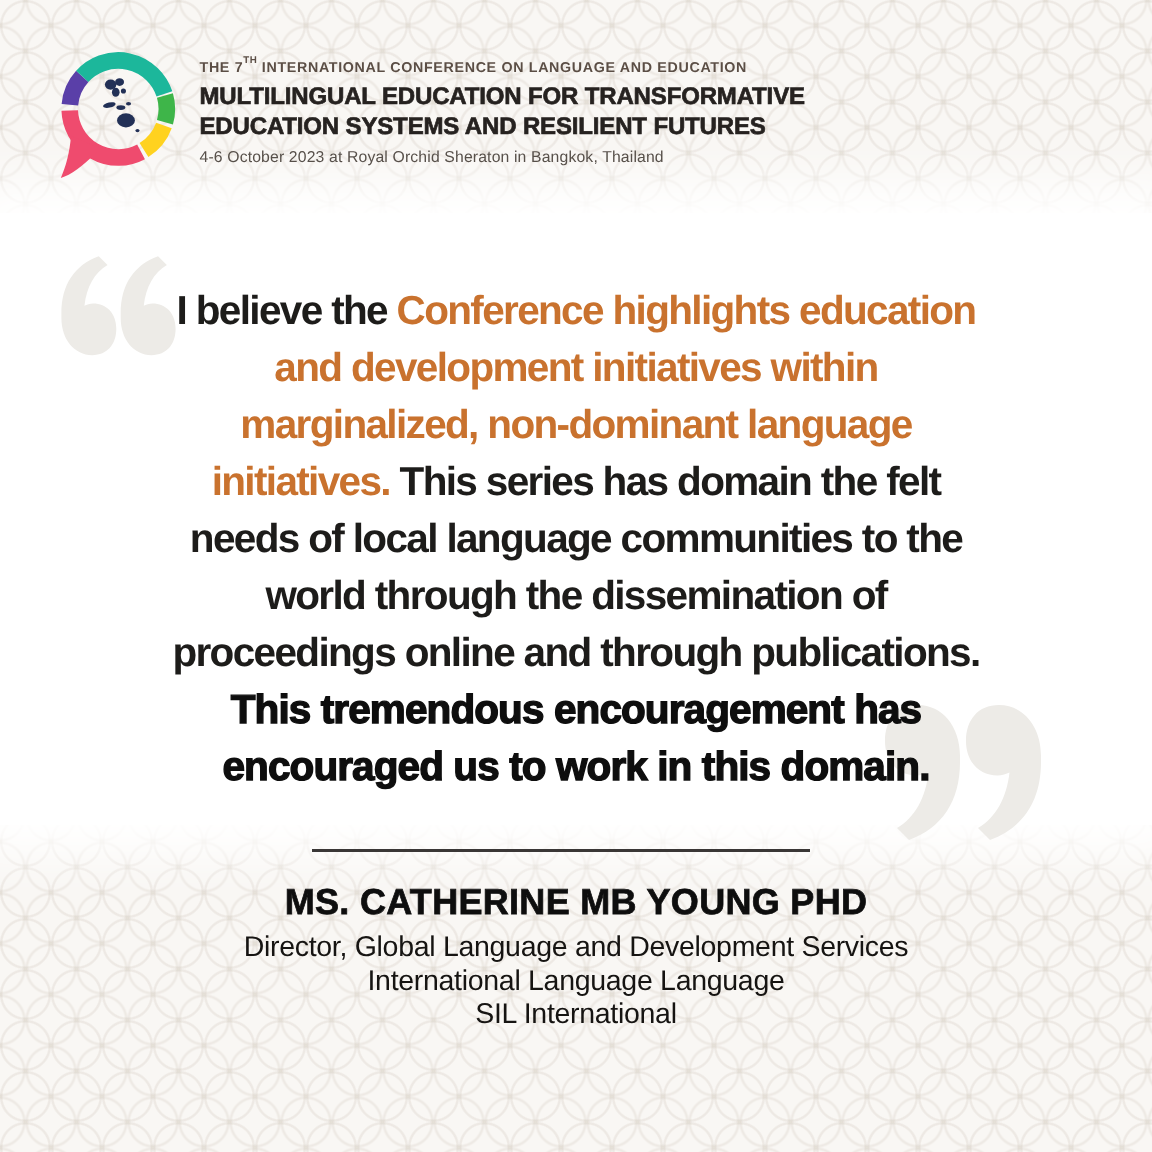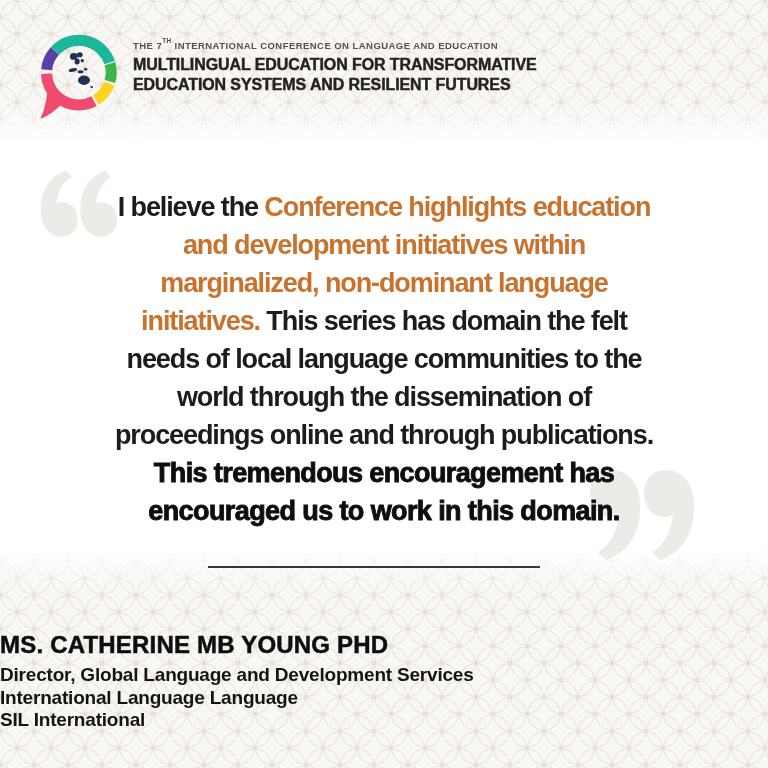--- a/index.html
+++ b/index.html
@@ -24,24 +24,24 @@
     color:var(--title,#262220);-webkit-text-stroke:0.45px var(--title,#262220);white-space:nowrap;}
   .date{margin-top:5px;font-size:10.5px;letter-spacing:0.1px;color:var(--date,#57504a);white-space:nowrap;}
   .quote{position:absolute;left:0;top:188px;width:768px;text-align:center;z-index:4;
     font-size:27px;line-height:38px;font-weight:700;letter-spacing:-1.1px;}
   .quote-line{white-space:nowrap;}
   .seg-dark{color:var(--ink,#1d1c1a);}
   .seg-orange{color:var(--orange,#C9722E);text-align:right;}
   .seg-heavy{color:var(--heavy,#0e0e0e);-webkit-text-stroke:0.9px var(--heavy,#0e0e0e);letter-spacing:-0.6px;}
   .divider{position:absolute;left:208px;top:566px;width:332px;height:0;
     border-top:2px solid var(--divider,#3a3736);z-index:4;}
-  .attribution{position:absolute;left:0;top:631px;width:768px;z-index:4;}
+  .attribution{position:absolute;left:0;top:588px;width:768px;text-align:center;z-index:4;}
   .name{font-size:24px;font-weight:700;letter-spacing:0.2px;color:var(--heavy,#0e0e0e);
     -webkit-text-stroke:0.5px var(--heavy,#0e0e0e);}
-  .roles{margin-top:5px;font-size:19px;line-height:22.5px;letter-spacing:-0.2px;color:#161412;font-weight:bold;}
+  .roles{margin-top:5px;font-size:19px;line-height:22.5px;letter-spacing:-0.2px;color:#161412;}
 </style>
 </head>
 <body>
 
 <div class="card">
 
   <div class="quote-panel"></div>
 
   <svg class="deco-quote open-quote" width="82" height="96" viewBox="0 0 112 96">
     <g fill="#edebe7">
@@ -77,20 +77,21 @@
         <ellipse cx="56" cy="59" rx="7" ry="5.5"></ellipse>
         <ellipse cx="65" cy="67" rx="1.6" ry="1.2"></ellipse>
       </g>
     </svg>
     <div class="header-text">
       <div class="kicker"><span>THE 7</span><sup>TH</sup><span> INTERNATIONAL CONFERENCE ON LANGUAGE AND EDUCATION</span></div>
       <div class="title">
         <div>MULTILINGUAL EDUCATION FOR TRANSFORMATIVE</div>
         <div>EDUCATION SYSTEMS AND RESILIENT FUTURES</div>
       </div>
+      <div class="date">4-6 October 2023 at Royal Orchid Sheraton in Bangkok, Thailand</div>
     </div>
   </header>
 
   <main class="quote">
       <div class="quote-line"><span class="seg-dark">I believe the </span><span class="seg-orange">Conference highlights education</span></div>
       <div class="quote-line"><span class="seg-orange">and development initiatives within</span></div>
       <div class="quote-line"><span class="seg-orange">marginalized, non-dominant language</span></div>
       <div class="quote-line"><span class="seg-orange">initiatives.</span><span class="seg-dark"> This series has domain the felt</span></div>
       <div class="quote-line"><span class="seg-dark">needs of local language communities to the</span></div>
       <div class="quote-line"><span class="seg-dark">world through the dissemination of</span></div>

